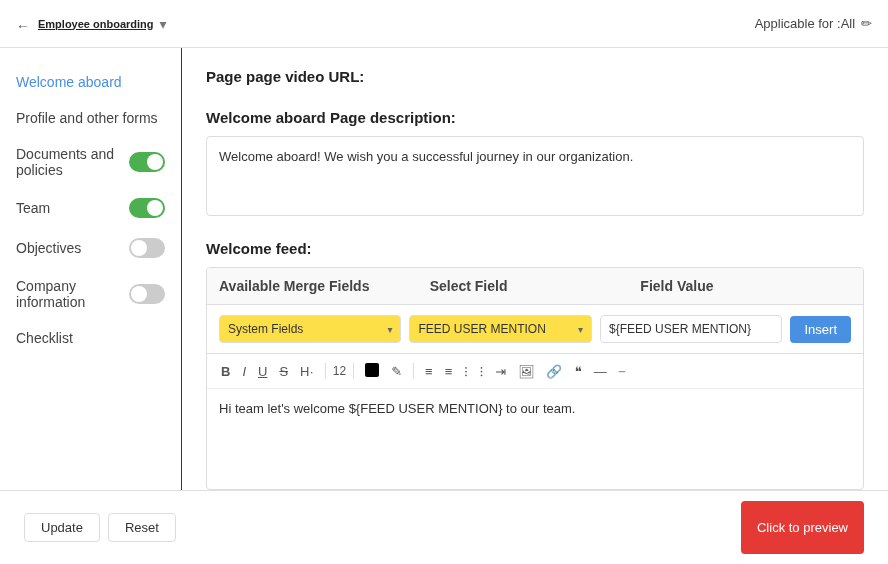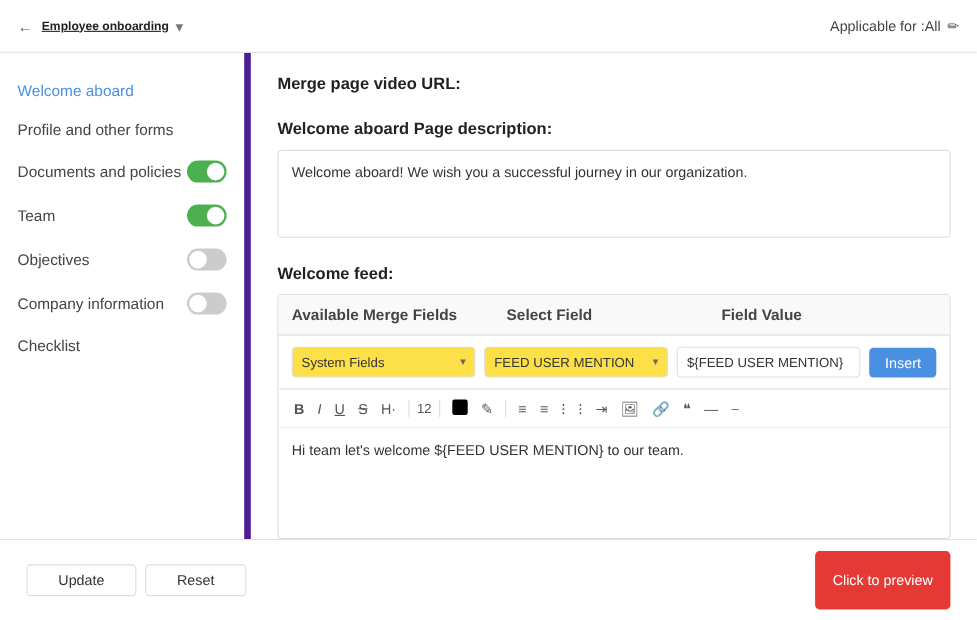--- a/index.html
+++ b/index.html
@@ -10,21 +10,21 @@
     .header-back { display: flex; align-items: center; cursor: pointer; color: #555; margin-right: 8px; }
     .header-title { font-size: 11px; font-weight: 600; color: #222; text-decoration: underline; }
     .header-chevron { margin-left: 6px; color: #777; cursor: pointer; }
     .header-applicable { margin-left: auto; display: flex; align-items: flex-end; gap: 6px; font-size: 13px; color: #444; }
     .header-edit-icon { cursor: pointer; color: #555; }
 
     
     .main-layout { display: flex; flex: 1; overflow: hidden; }
 
     
-    .sidebar { width: 228px; border-right: 6px solid #4c1d95; padding: 16px 0; overflow-y: auto; flex-shrink: 0; }
+    .sidebar { width: 182px; border-right: 1px solid #4c1d95; padding: 16px 0; overflow-y: auto; flex-shrink: 0; }
     .sidebar-item { display: flex; align-items: center; justify-content: space-between; padding: 10px 16px; cursor: pointer; font-size: 14px; color: #444; }
     .sidebar-item.active { color: #4a90e2; font-weight: 500; }
     .sidebar-item-label { flex: 1; }
 
     
     .toggle { width: 36px; height: 20px; border-radius: 10px; position: relative; cursor: pointer; flex-shrink: 0; }
     .toggle.on { background: #4caf50; }
     .toggle.off { background: #ccc; }
     .toggle::after { content: ''; position: absolute; width: 16px; height: 16px; border-radius: 50%; background: #fff; top: 2px; transition: left 0.2s; }
     .toggle.on::after { left: 18px; }
@@ -57,21 +57,21 @@
     .toolbar-divider { width: 1px; height: 16px; background: #ddd; margin: 0 3px; }
     .toolbar-color { width: 14px; height: 14px; background: #000; border-radius: 2px; display: inline-block; }
     .toolbar-font-size { font-size: 12px; color: #555; }
 
     
     .editor-area { padding: 12px; min-height: 100px; font-size: 13px; color: #333; }
 
     
     .footer { display: flex; align-items: center; padding: 10px 24px; border-top: 1px solid #e0e0e0; background: #fff; gap: 8px; }
     .footer-right { margin-left: auto; }
-    .btn-outline { border: 1px solid #ddd; background: #fff; border-radius: 4px; padding: 6px 28px; font-size: 13px; cursor: pointer; color: #333; }
+    .btn-outline { border: 1px solid #ddd; background: #fff; border-radius: 4px; padding: 6px 16px; font-size: 13px; cursor: pointer; color: #333; }
     .btn-preview { background: #e53935; color: #fff; border: none; border-radius: 4px; padding: 19px 16px; font-size: 13px; cursor: pointer; }
 
     .chevron-down { font-size: 10px; color: #666; }
   </style>
 </head>
 <body>
 
 <div class="header">
   <span class="header-back">←</span>
   <span class="header-title">Employee onboarding</span>
@@ -108,21 +108,21 @@
       <div class="toggle off"></div>
     </div>
     <div class="sidebar-item">
       <span class="sidebar-item-label">Checklist</span>
     </div>
   </div>
 
   <div class="content">
 
     <div class="section">
-      <div class="section-title">Merge page video URL:</div>
+      <div class="section-title">Page page video URL:</div>
     </div>
 
     <div class="section">
       <div class="section-title">Welcome aboard Page description:</div>
       <div class="description-box">Welcome aboard! We wish you a successful journey in our organization.</div>
     </div>
 
     <div class="section">
       <div class="section-title">Welcome feed:</div>
 

